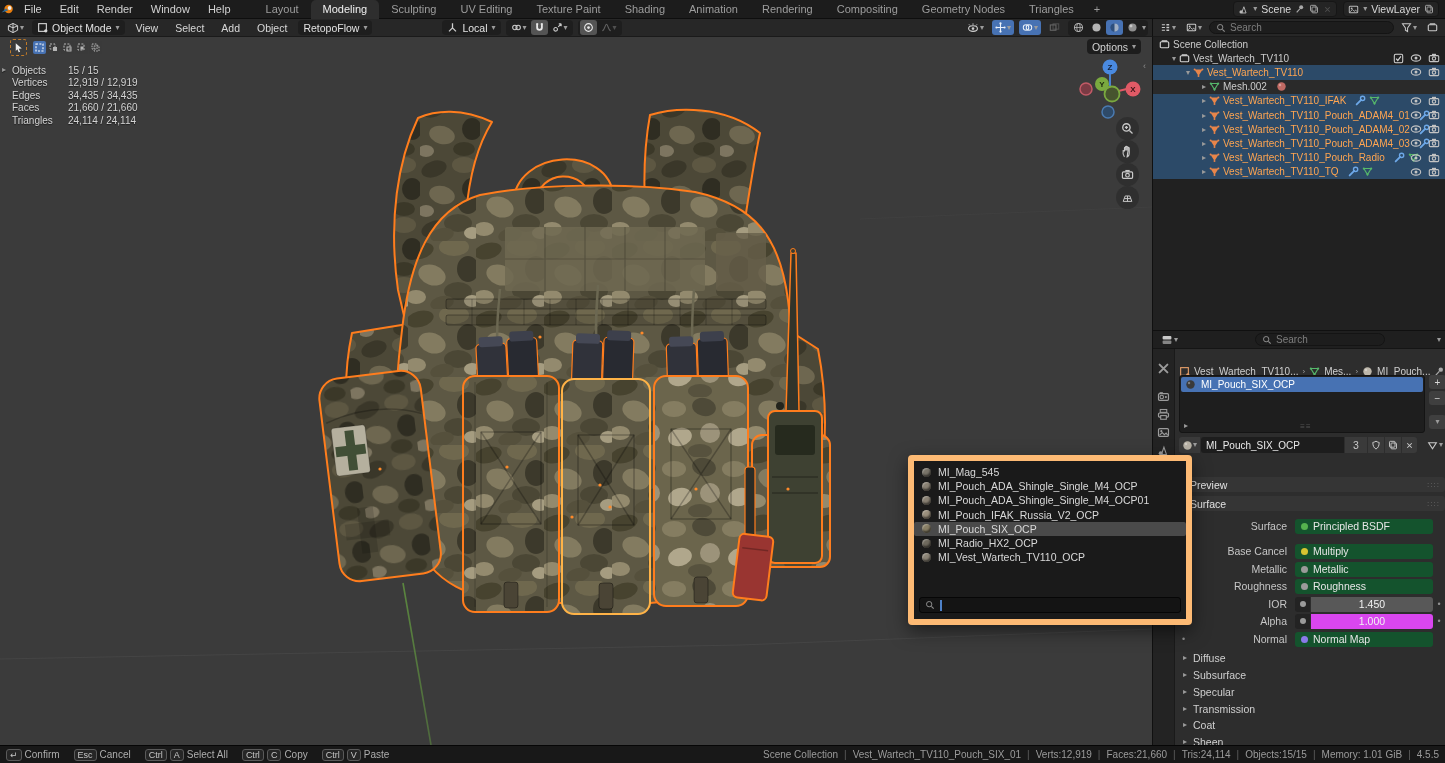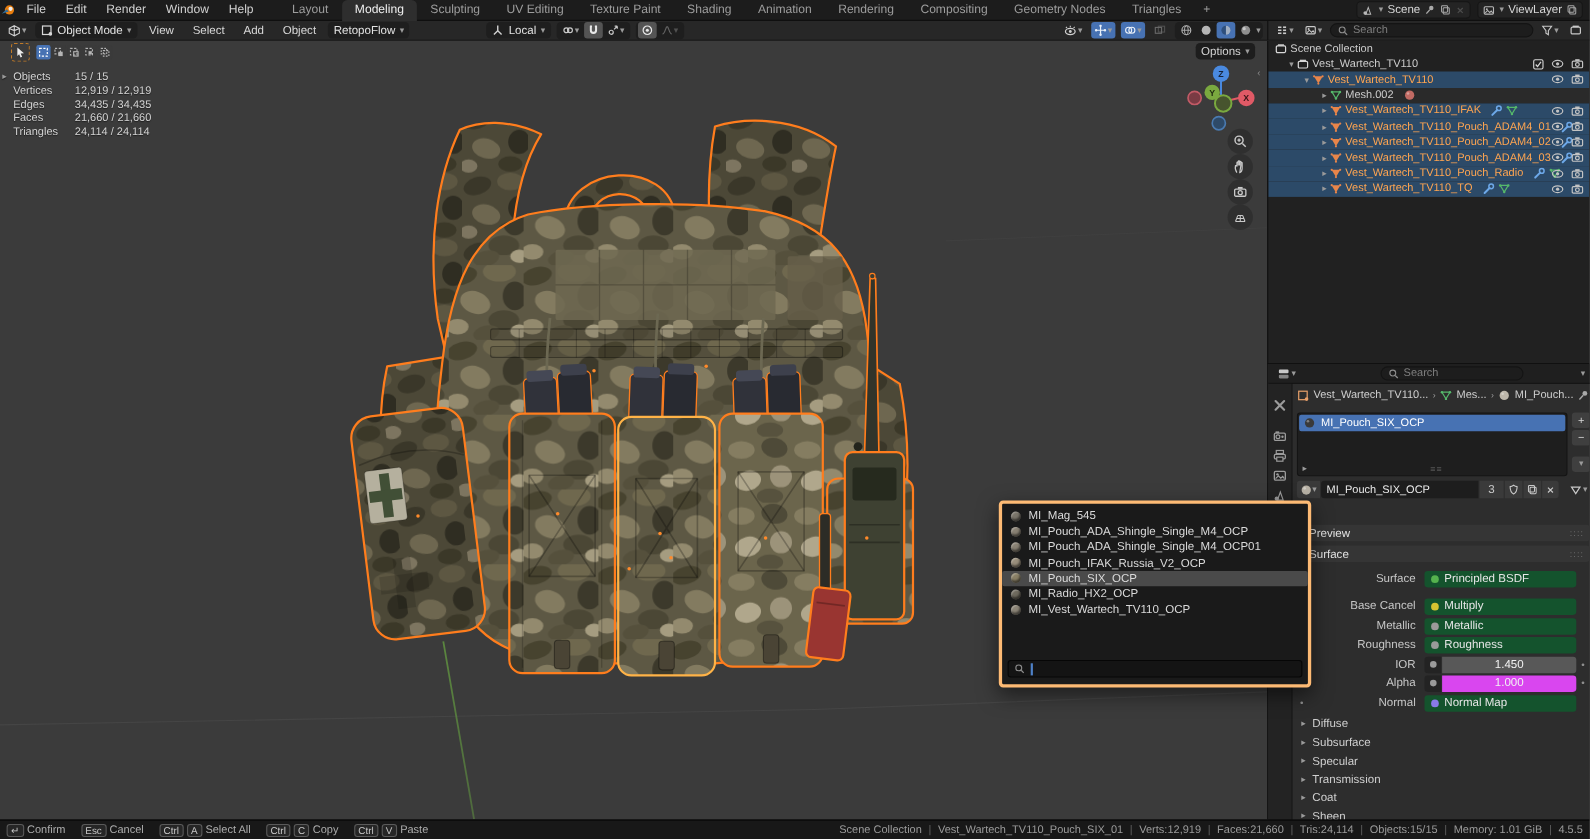--- a/index.html
+++ b/index.html
@@ -53,21 +53,21 @@
 .statsbox .collapse{position:absolute;left:0;top:1px;font-size:8px;color:#9a9a9a}
 .optionsbtn{position:absolute;left:1087px;top:2px;width:54px;height:15px;background:#1d1d1d;border-radius:4px;display:flex;align-items:center;justify-content:center;gap:4px;font-size:10.5px;color:#d2d2d2}
 .navbtn{position:absolute;left:1116px;width:23px;height:23px;border-radius:50%;background:rgba(38,38,38,.55);display:flex;align-items:center;justify-content:center;color:#c9c9c9}
 .regiontoggle{position:absolute;left:1143px;top:24px;color:#8d8d8d;font-size:9px}
 
 .props{position:absolute;left:1152px;top:330px;width:293px;height:415px;background:#2d2d2d;border-left:1px solid #101010;border-top:1px solid #101010;z-index:10;font-size:10.5px}
 .props-header{position:absolute;left:0;top:0;width:293px;height:18px;background:#1f1f1f;border-bottom:1px solid #151515;display:flex;align-items:center;gap:4px;padding:0 5px}
 .tabstrip{position:absolute;left:0;top:18px;width:22px;height:397px;background:#232323;border-right:1px solid #1a1a1a}
 .tabstrip .ticon{position:absolute;left:4px;color:#9b9b9b}
 .pcontent{position:absolute;left:22px;top:18px;width:271px;height:397px}
-.breadcrumb{position:absolute;left:4px;top:5px;display:flex;align-items:center;gap:4px;color:#cfcfcf;font-size:10px;width:262px}
+.breadcrumb{position:absolute;left:4px;top:17px;display:flex;align-items:center;gap:4px;color:#cfcfcf;font-size:10px;width:262px}
 .slotbox{position:absolute;left:4px;top:26px;width:246px;height:58px;background:#1e1e1e;border:1px solid #141414;border-radius:3px}
 .slotrow{position:absolute;left:1px;top:1px;right:1px;height:15px;background:#4772b3;border-radius:2px;display:flex;align-items:center;gap:5px;padding:0 4px;color:#fff;font-size:10px}
 .slotgrip{position:absolute;left:0;right:0;bottom:1px;height:10px;display:flex;align-items:center}
 .slotcol{position:absolute;left:254px;top:26px;width:17px;display:flex;flex-direction:column;gap:2px}
 .sbtn{width:17px;height:14px;background:#3f3f3f;border-radius:3px;display:flex;align-items:center;justify-content:center;color:#d8d8d8;font-size:10px}
 .matrow{position:absolute;left:4px;top:88px;width:267px;height:16px;display:flex;align-items:center;gap:1px}
 .matfield{flex:1;height:16px;background:#1d1d1d;border-radius:3px 0 0 3px;display:flex;align-items:center;padding:0 5px;color:#eaeaea;font-size:10px}
 .mbtn{height:16px;background:#3a3a3a;display:flex;align-items:center;justify-content:center;color:#c9c9c9;padding:0 3px}
 .panelhead{position:absolute;left:2px;width:268px;height:15px;background:#353535;border-radius:3px;display:flex;align-items:center;gap:4px;padding:0 5px;color:#e2e2e2}
 .panelhead .grip{margin-left:auto;color:#6d6d6d;font-size:8px;letter-spacing:1px}
@@ -75,21 +75,21 @@
 .prow .decl{width:13px;text-align:center;color:#8f8f8f;font-size:9px}
 .prow .plabel{width:105px;text-align:right;padding-right:8px;color:#c6c6c6}
 .prow .pfield{flex:1;height:15px;background:#14532d;border-radius:3px;display:flex;align-items:center;gap:5px;padding:0 6px;color:#e6e6e6}
 .prow .socket{width:15px;height:15px;background:#232323;border-radius:3px 0 0 3px;display:flex;align-items:center;justify-content:center;margin-right:1px;flex:none}
 .prow .slider{flex:1;height:15px;background:#585858;border-radius:0 3px 3px 0;display:flex;align-items:center;justify-content:center;color:#f2f2f2}
 .prow .slider.blue{background:#d946ef}
 .prow .decr{width:12px;text-align:center;color:#8f8f8f;font-size:9px}
 .dot{width:7px;height:7px;border-radius:50%;flex:none}
 .collrow{position:absolute;left:8px;display:flex;align-items:center;gap:6px;color:#cfcfcf;height:15px}
 
-.popup{position:absolute;left:908px;top:455px;width:284px;height:170px;background:#1a1a1a;border:3px solid #fdba74;border-radius:4px;box-shadow:0 6px 18px rgba(0,0,0,.5);z-index:40;font-size:10.5px}
+.popup{position:absolute;left:908px;top:455px;width:284px;height:170px;background:#1a1a1a;border:6px solid #fdba74;border-radius:4px;box-shadow:0 6px 18px rgba(0,0,0,.5);z-index:40;font-size:10.5px}
 .pitem{height:14.2px;display:flex;align-items:center;gap:7px;padding:0 8px;color:#d9d9d9;white-space:nowrap}
 .pitem.sel{background:#4a4a4a;border-radius:2px}
 .psphere{width:9px;height:9px;border-radius:50%;flex:none;box-shadow:inset -1px -2px 2px rgba(0,0,0,.55),inset 1px 1px 1px rgba(255,255,255,.25)}
 .pitem:nth-child(1) .psphere{background:#7a756a}.pitem:nth-child(2) .psphere{background:#8a8274}
 .pitem:nth-child(3) .psphere{background:#8a8274}.pitem:nth-child(4) .psphere{background:#9a8f7c}
 .pitem:nth-child(5) .psphere{background:#8a8066}.pitem:nth-child(6) .psphere{background:#6f6a5e}
 .pitem:nth-child(7) .psphere{background:#8c8577}
 .psearch{position:absolute;left:5px;right:5px;bottom:6px;height:16px;background:#141414;border:1px solid #060606;border-radius:3px;display:flex;align-items:center;gap:5px;padding:0 5px;color:#8d8d8d}
 .cursorbar{width:2px;height:11px;background:#4e81c8}
 

